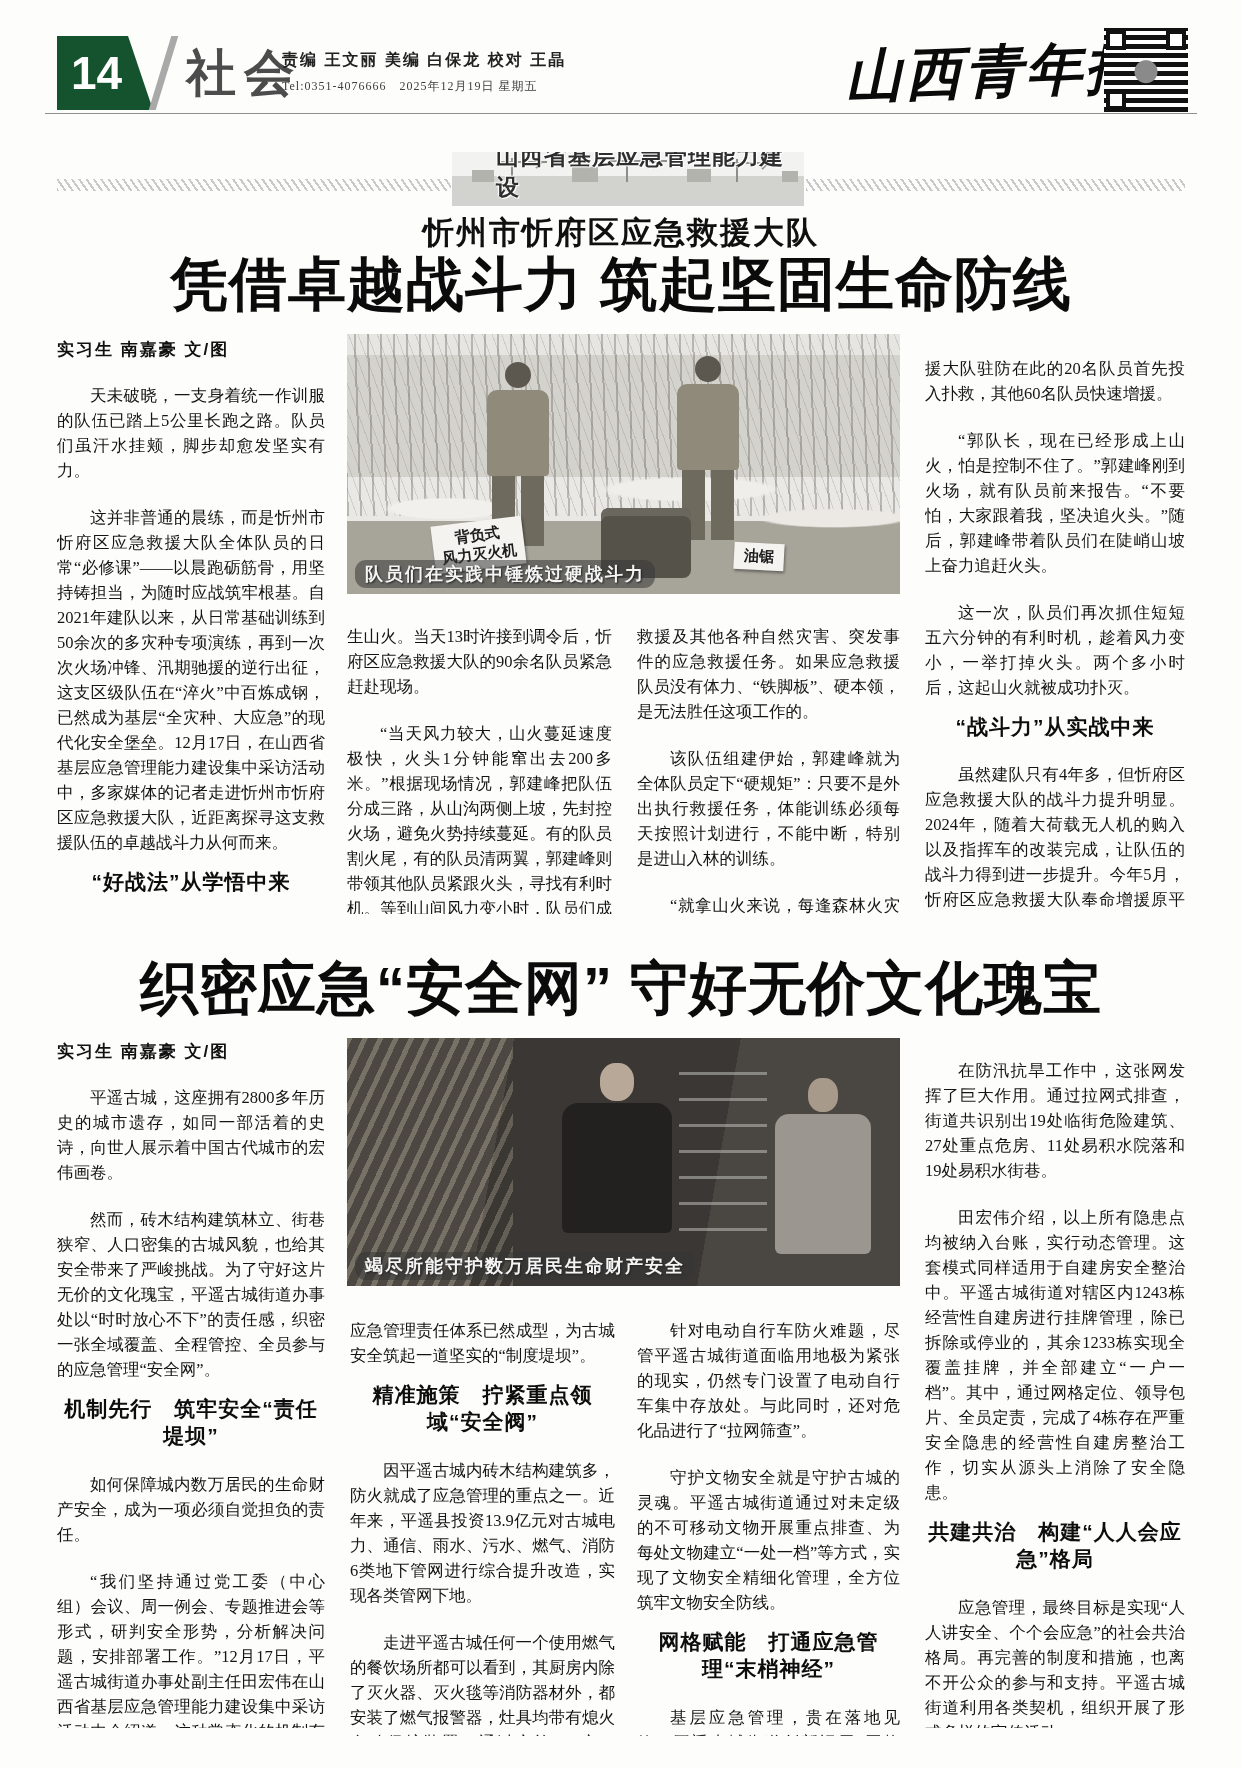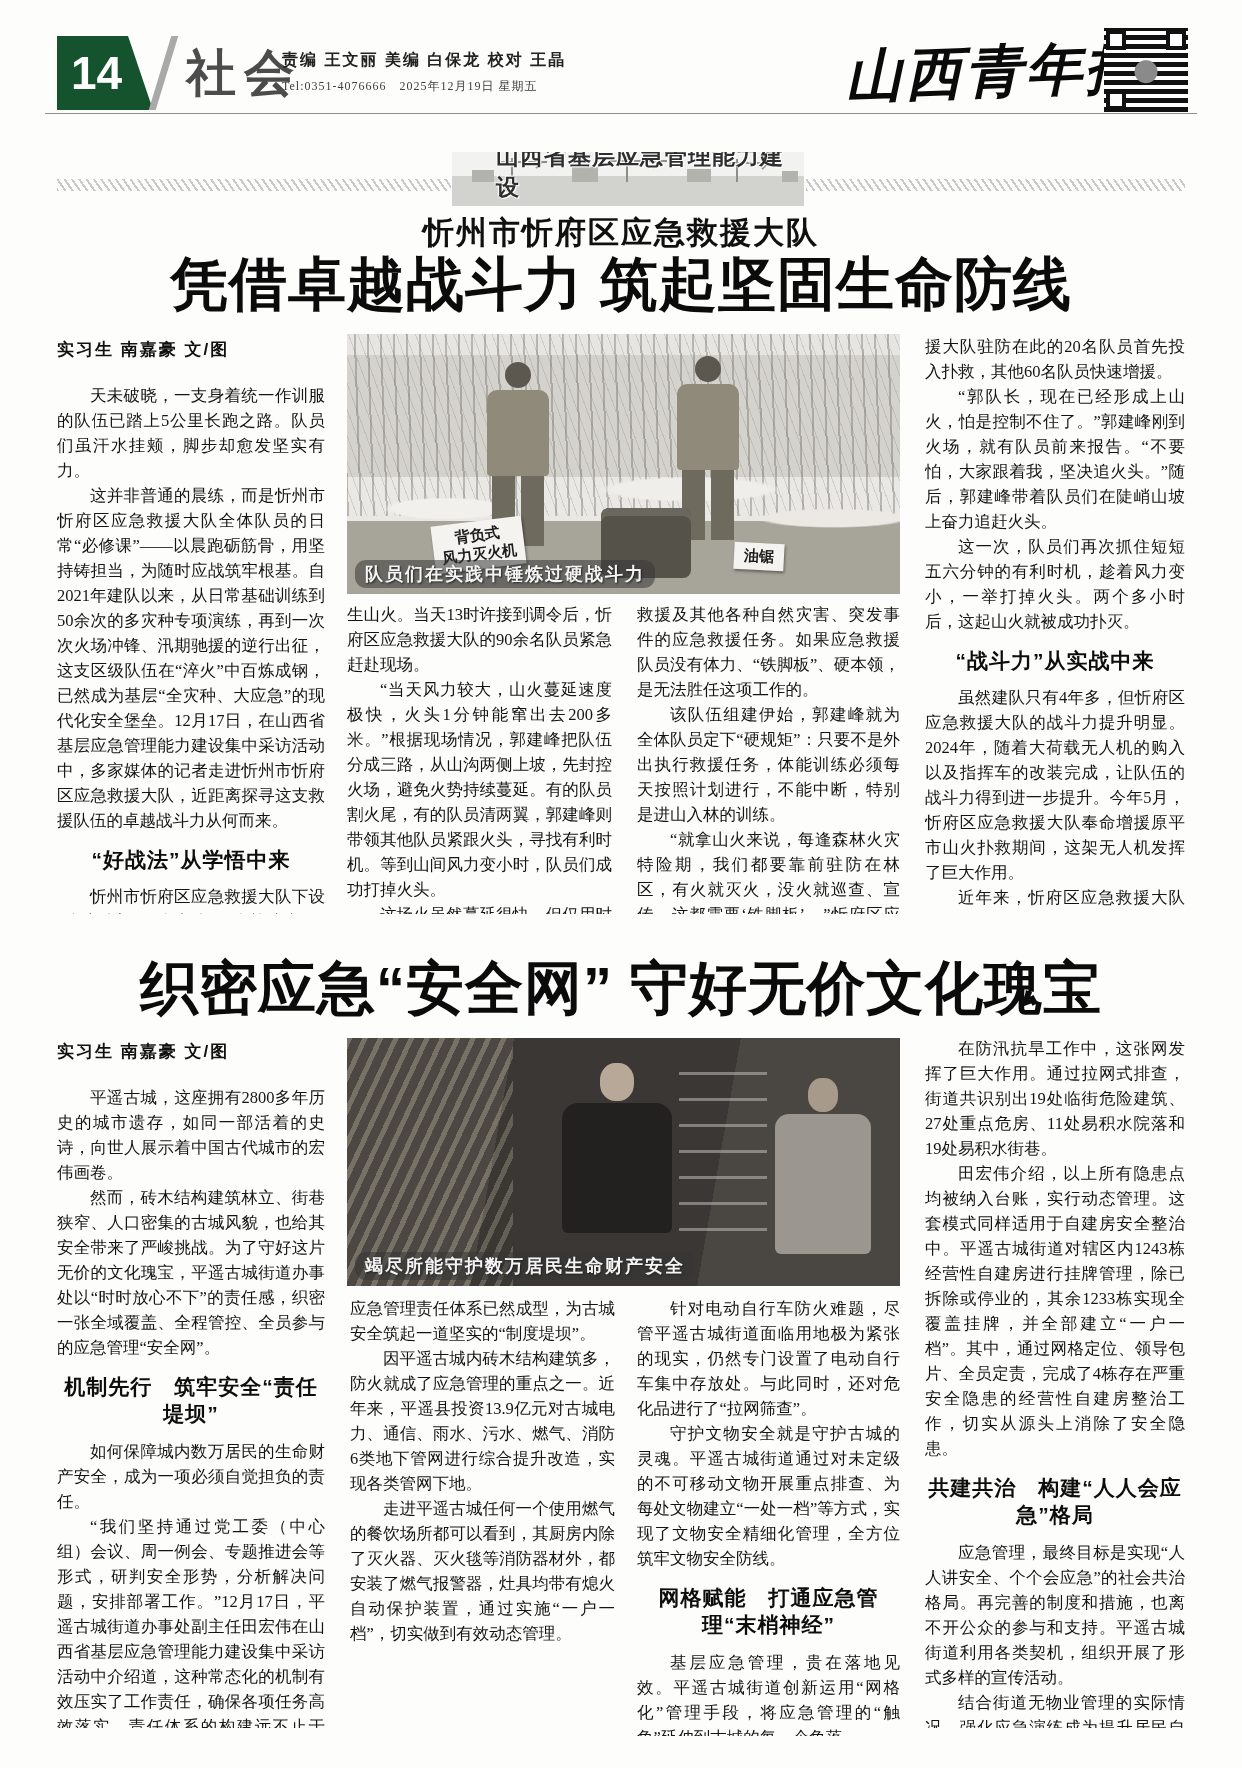--- a/index.html
+++ b/index.html
@@ -53,21 +53,21 @@
     font-size:31px; font-weight:bold; color:#101010; letter-spacing:2px; }
   .headline { position:absolute; left:0; width:100%; text-align:center;
     font-family:"Liberation Sans","DejaVu Sans",sans-serif; font-weight:900;
     font-size:58px; color:#0b0b0b; letter-spacing:1px; }
   .k1 { top:212px; } .h1 { top:246px; }
   .k2 { top:918px; } .h2 { top:950px; }
 
   
   .col { position:absolute; overflow:hidden; font-size:16.5px; line-height:25px; color:#141414; }
   .byline { font:bold 17px "Liberation Sans",sans-serif; color:#111; margin:4px 0 22px 0; letter-spacing:2px; }
-  .para { text-indent:2em; text-align:justify; }
+  .para { text-indent:2em; text-align:justify;margin-top:22px; }
   .para.cont { text-indent:0; }
   .subhead { text-align:center; font:bold 21px/1.3 "Liberation Sans",sans-serif;
     color:#0d0d0d; margin:13px 0 11px 0; letter-spacing:1px; }
 
   
   .photo { position:absolute; overflow:hidden; }
   .photo1 { left:347px; top:334px; width:553px; height:260px;
     background:linear-gradient(#e6e5e1 0 8%, #d4d2cc 8% 55%, #e9e8e4 55% 72%, #a7a49a 72% 100%); }
   .ph1-trees { position:absolute; inset:0 0 30% 0;
     background:repeating-linear-gradient(88deg, rgba(95,92,85,.35) 0 2px, transparent 2px 13px),
@@ -224,20 +224,21 @@
     <div class="woman">
       <div class="fig-head"></div>
         <div class="fig-body"></div>
     </div>
     <div class="caption">竭尽所能守护数万居民生命财产安全</div>
   </div>
 
   <div class="col" style="left:350px; top:1296px; width:265px; height:440px;">
     <div>
         <p class="para cont">应急管理责任体系已然成型，为古城安全筑起一道坚实的“制度堤坝”。</p>
+        <div class="subhead">精准施策　拧紧重点领域“安全阀”</div>
         <p class="para">因平遥古城内砖木结构建筑多，防火就成了应急管理的重点之一。近年来，平遥县投资13.9亿元对古城电力、通信、雨水、污水、燃气、消防6类地下管网进行综合提升改造，实现各类管网下地。</p>
         <p class="para">走进平遥古城任何一个使用燃气的餐饮场所都可以看到，其厨房内除了灭火器、灭火毯等消防器材外，都安装了燃气报警器，灶具均带有熄火自动保护装置，通过实施“一户一档”，切实做到有效动态管理。</p>
       </div>
   </div>
   <div class="col" style="left:637px; top:1296px; width:263px; height:440px;">
     <div>
         <p class="para">针对电动自行车防火难题，尽管平遥古城街道面临用地极为紧张的现实，仍然专门设置了电动自行车集中存放处。与此同时，还对危化品进行了“拉网筛查”。</p>
         <p class="para">守护文物安全就是守护古城的灵魂。平遥古城街道通过对未定级的不可移动文物开展重点排查、为每处文物建立“一处一档”等方式，实现了文物安全精细化管理，全方位筑牢文物安全防线。</p>
         <div class="subhead">网格赋能　打通应急管理“末梢神经”</div>
         <p class="para">基层应急管理，贵在落地见效。平遥古城街道创新运用“网格化”管理手段，将应急管理的“触角”延伸到古城的每一个角落。</p>

